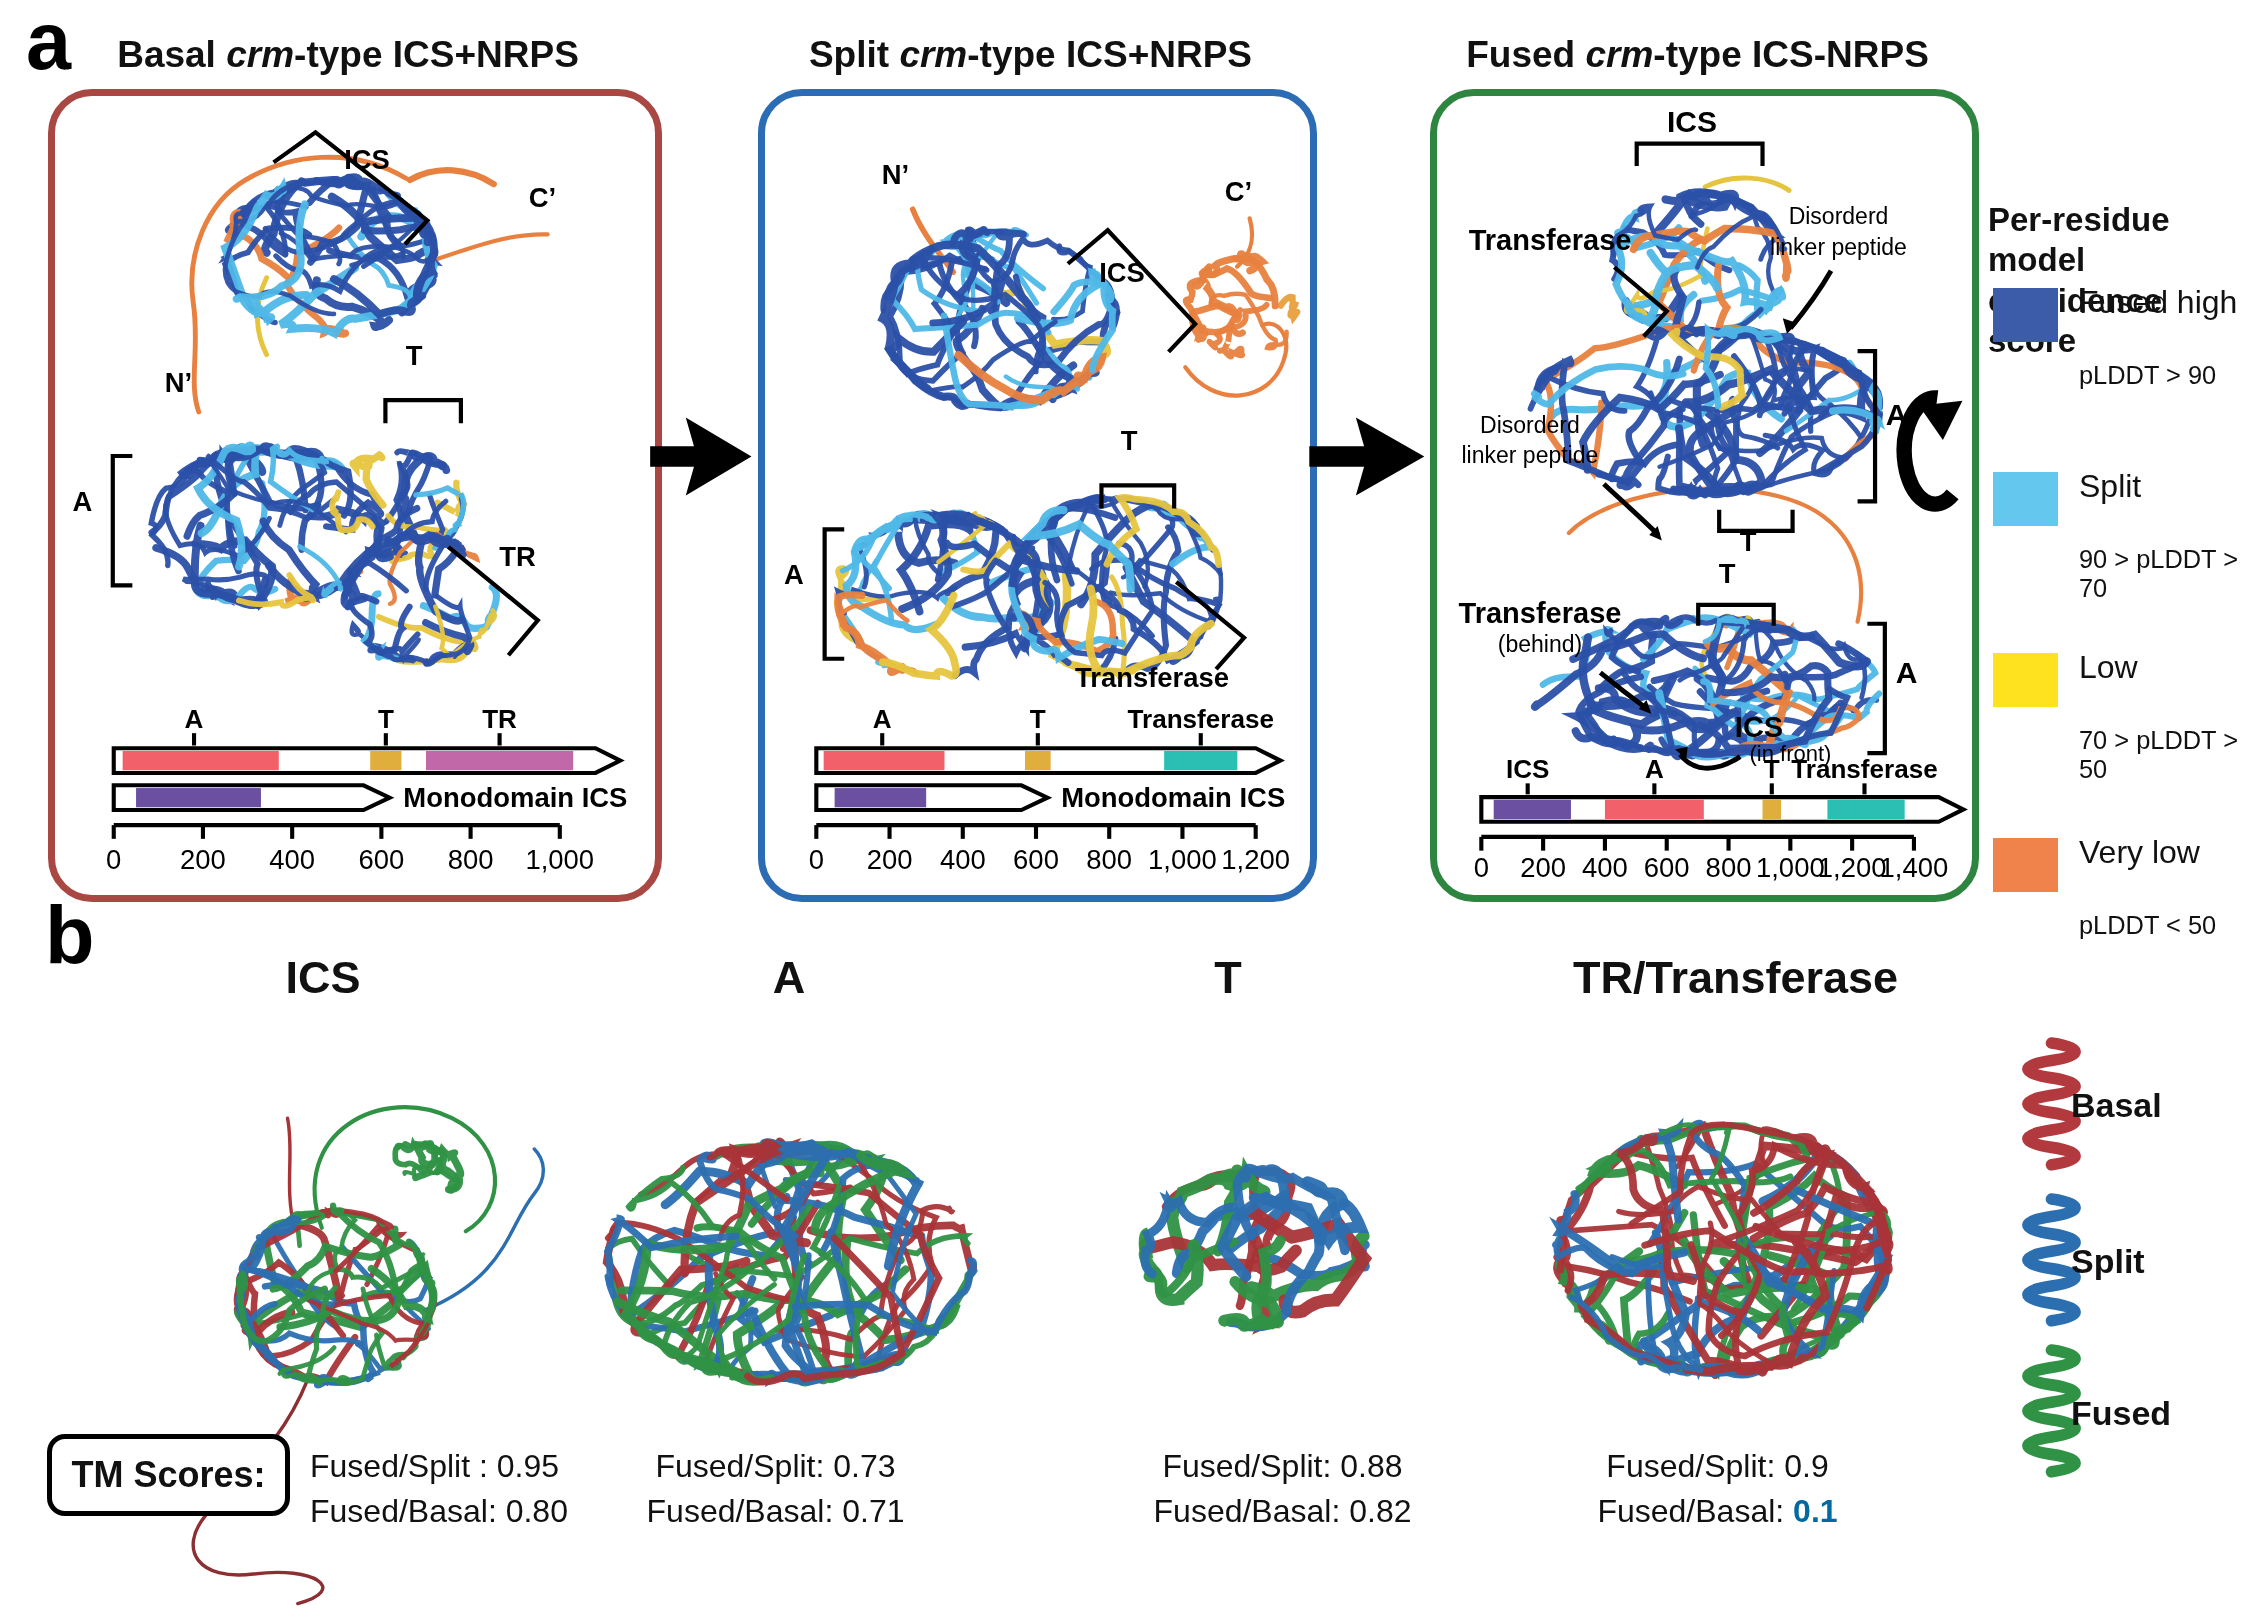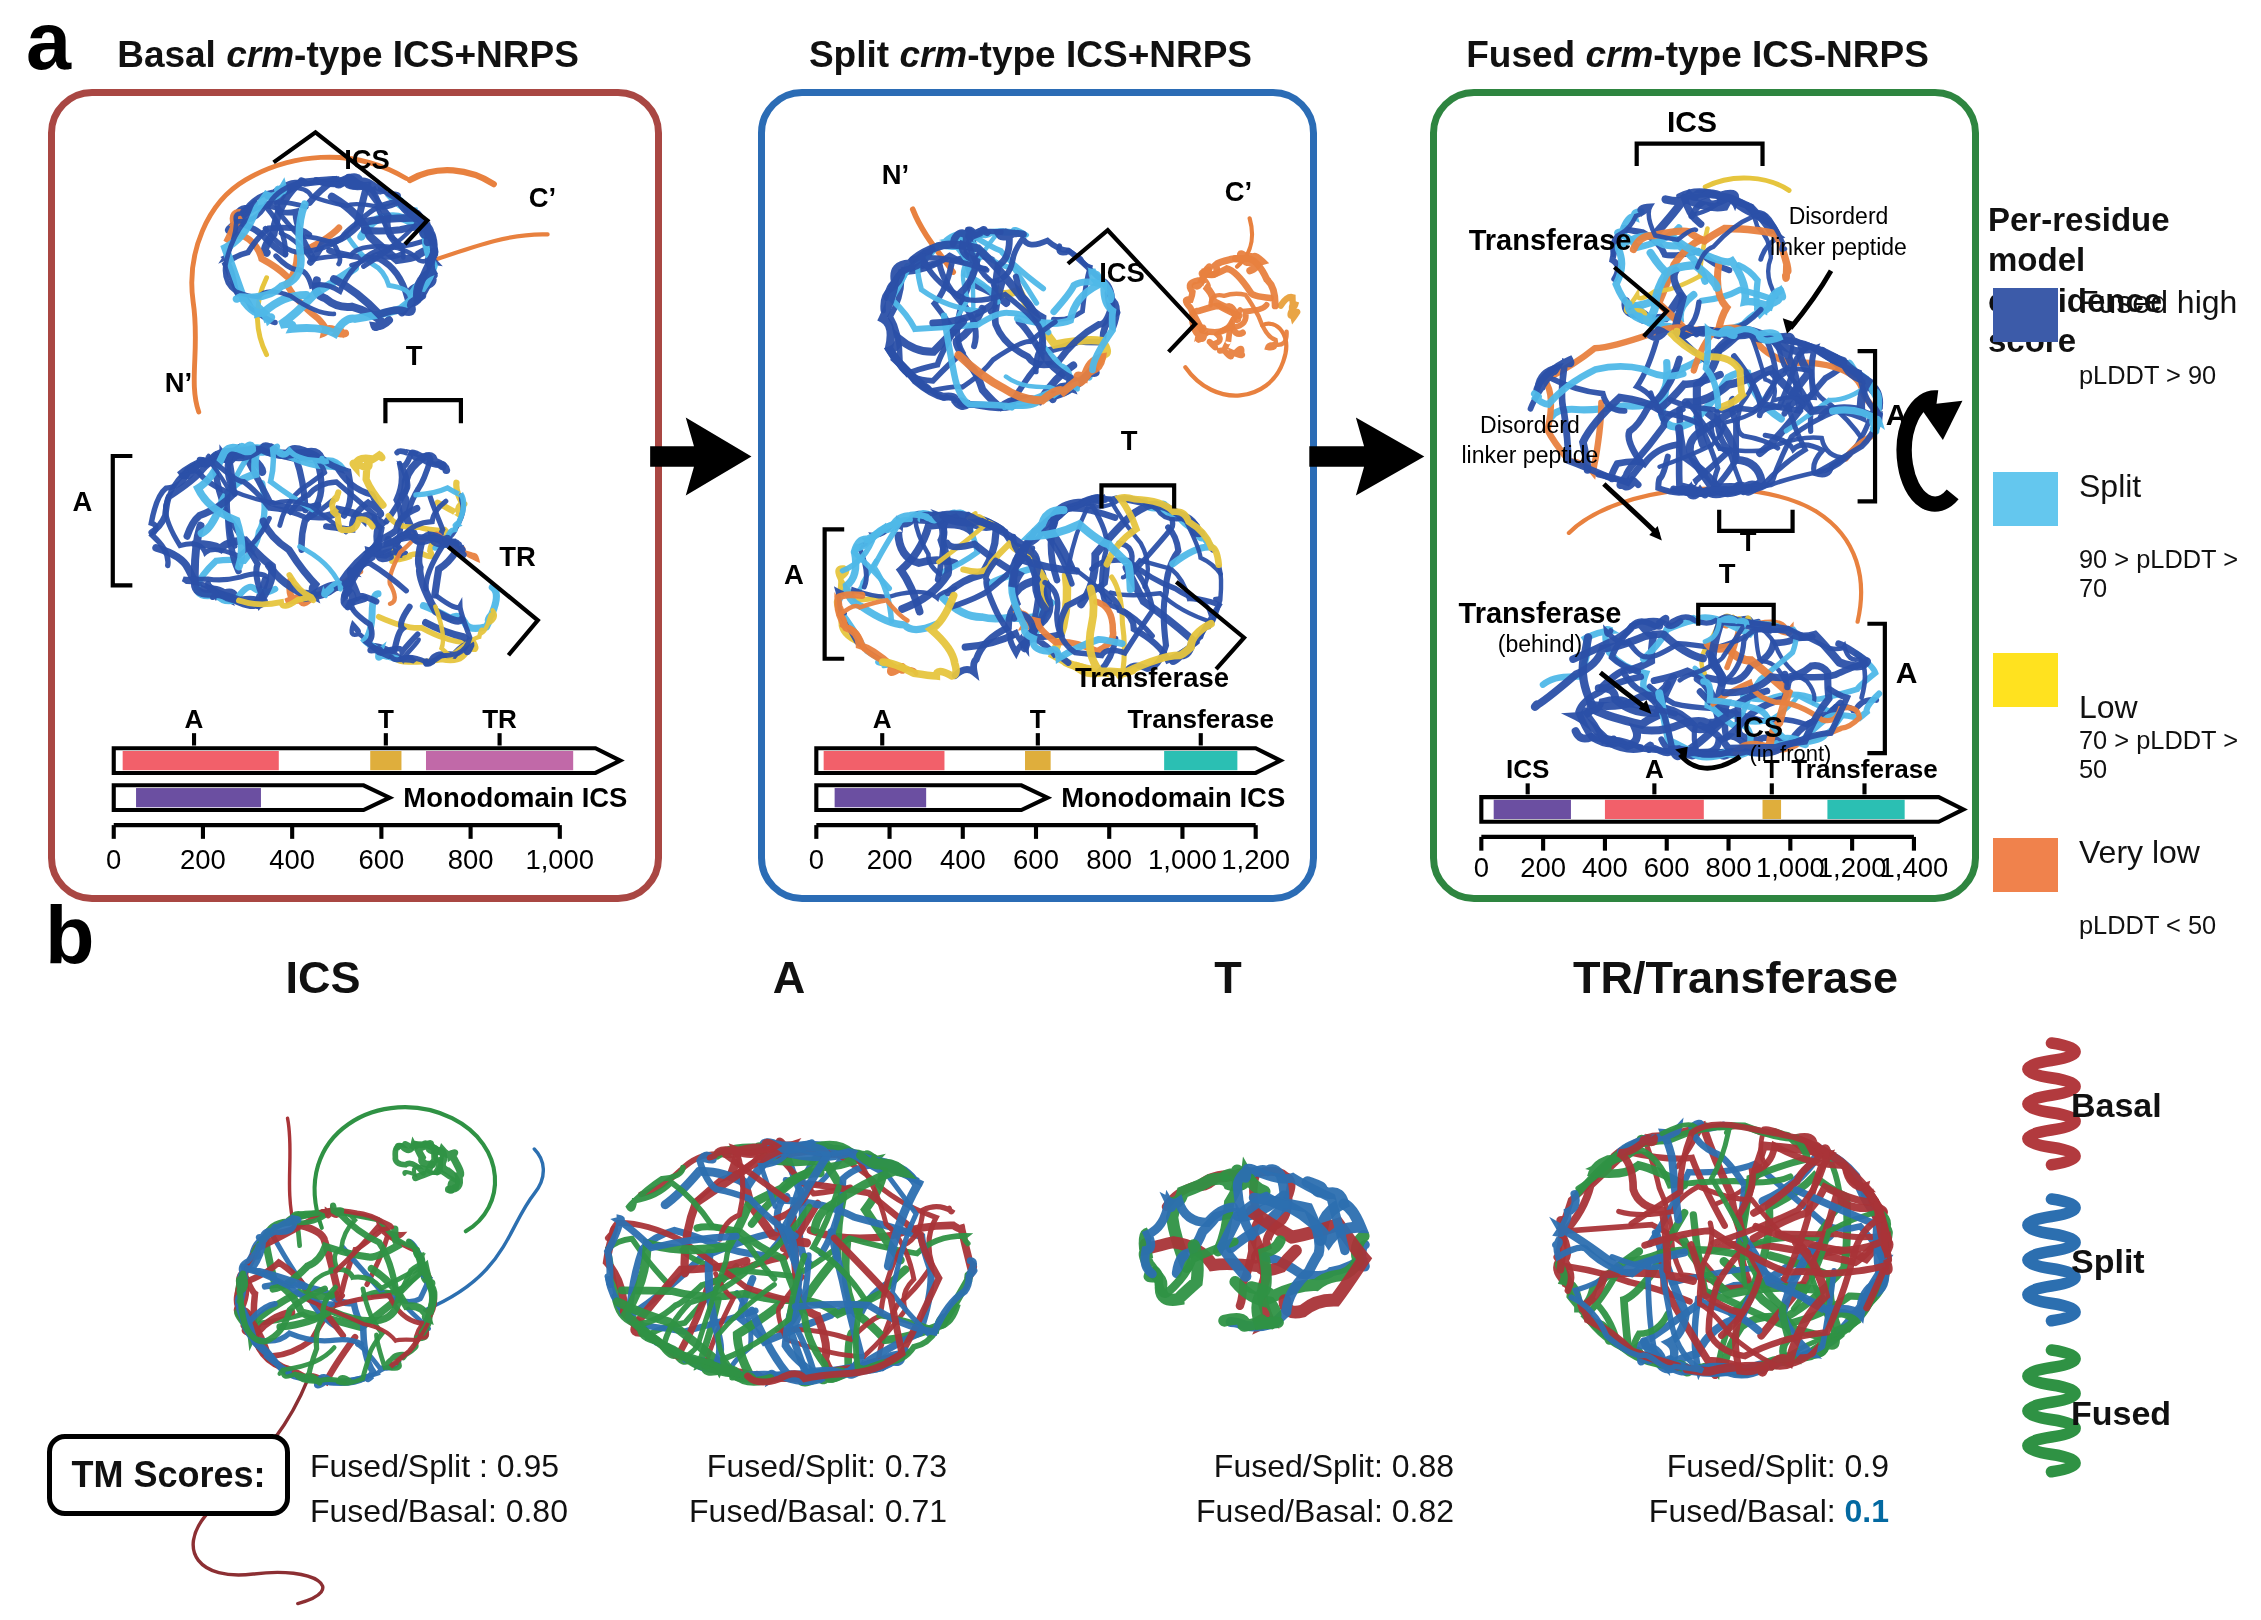--- a/index.html
+++ b/index.html
@@ -17,21 +17,21 @@
   .flow-arrow{position:absolute;}
   .leg-title{position:absolute;font-size:33px;font-weight:bold;line-height:1.22;}
   .leg-item-label{position:absolute;font-size:32px;font-weight:normal;color:#111;}
   .leg-item-sub{position:absolute;font-size:25.4px;font-weight:normal;color:#111;margin-top:40px;}
   .leg-swatch{position:absolute;width:65px;height:54px;}
   .bcol-title{position:absolute;font-size:45px;font-weight:bold;text-align:center;white-space:nowrap;}
   .score-box{position:absolute;border:5.5px solid #000;border-radius:18px;background:#fff;
              display:flex;align-items:center;justify-content:center;
              font-size:36px;font-weight:bold;z-index:5;}
   .scores{position:absolute;font-size:32px;line-height:1.42;color:#111;white-space:nowrap;margin-top:18px;}
-  .scores.center{text-align:right;}
+  .scores.center{text-align:center;}
   .blegend-label{position:absolute;font-size:34px;font-weight:bold;}
   .helix{position:absolute;}
 </style>
 </head>
 <body>
 
 <div class="panel-letter" style="left:26px;top:1.4px">a</div>
 
 <div class="box-title" style="left:48px;top:34px;width:600px"><span>Basal </span><i>crm</i><span>-type ICS+NRPS</span></div>
 <div class="box-title" style="left:758px;top:34px;width:545px"><span>Split </span><i>crm</i><span>-type ICS+NRPS</span></div>
@@ -494,21 +494,21 @@
 
 <div class="leg-title" style="left:1988px;top:200px;width:268px">Per-residue model confidence score</div>
 <div id="plddt-items">
     <div class="leg-swatch" style="left: 1993px; top: 288px; background: rgb(60, 91, 169);"></div>
     <div class="leg-item-label" style="left: 2079px; top: 284px;">Fused high</div>
     <div class="leg-item-sub" style="left: 2079px; top: 321px;">pLDDT &gt; 90</div>
     <div class="leg-swatch" style="left: 1993px; top: 472px; background: rgb(100, 199, 238);"></div>
     <div class="leg-item-label" style="left: 2079px; top: 468px;">Split</div>
     <div class="leg-item-sub" style="left: 2079px; top: 505px;">90 &gt; pLDDT &gt; 70</div>
     <div class="leg-swatch" style="left: 1993px; top: 653px; background: rgb(255, 226, 31);"></div>
-    <div class="leg-item-label" style="left: 2079px; top: 649px; margin-top: 40px;">Low</div>
+    <div class="leg-item-label" style="left: 2079px; top: 649px;">Low</div>
     <div class="leg-item-sub" style="left: 2079px; top: 686px;">70 &gt; pLDDT &gt; 50</div>
     <div class="leg-swatch" style="left: 1993px; top: 838px; background: rgb(240, 130, 76);"></div>
     <div class="leg-item-label" style="left: 2079px; top: 834px;">Very low</div>
     <div class="leg-item-sub" style="left: 2079px; top: 871px;">pLDDT &lt; 50</div>
   </div>
 
 <div class="panel-letter" style="left:45px;top:895px">b</div>
 
 <div class="bcol-title" style="left:220px;top:952px;width:206px">ICS</div>
 <div class="bcol-title" style="left:686px;top:952px;width:206px">A</div>

